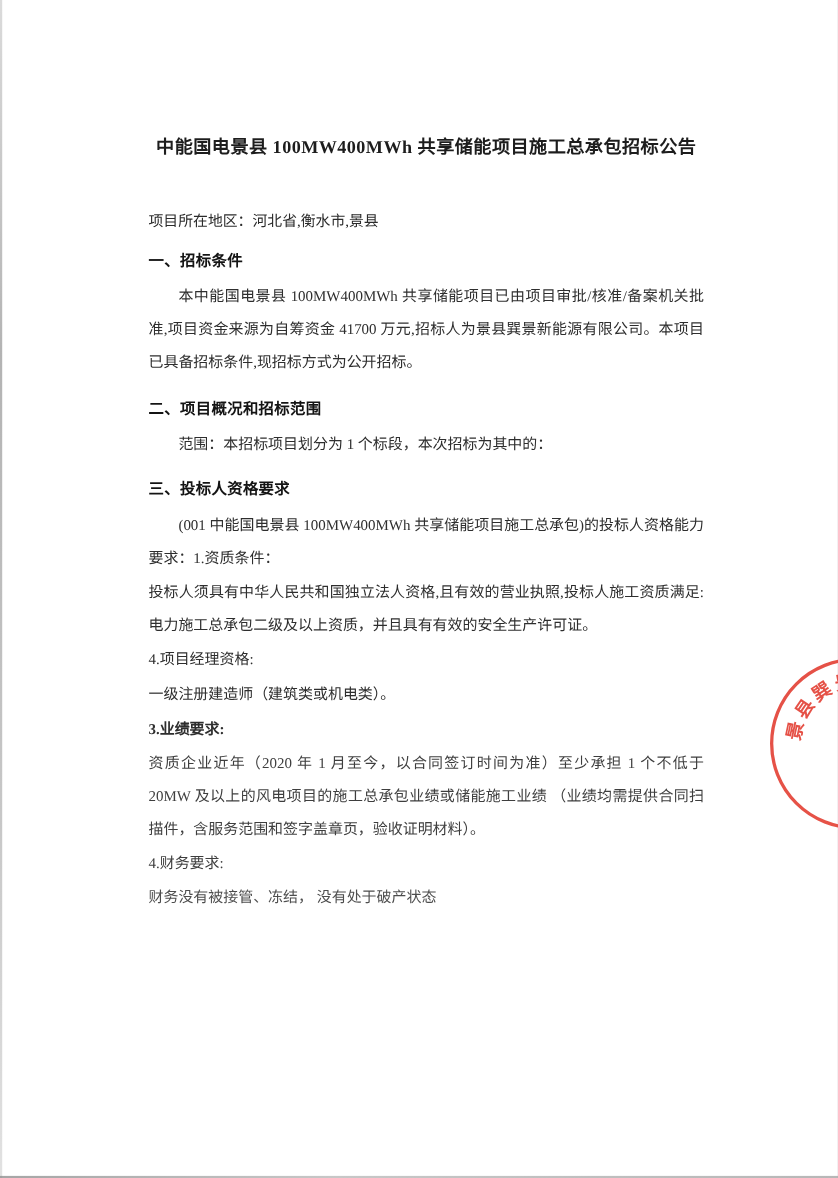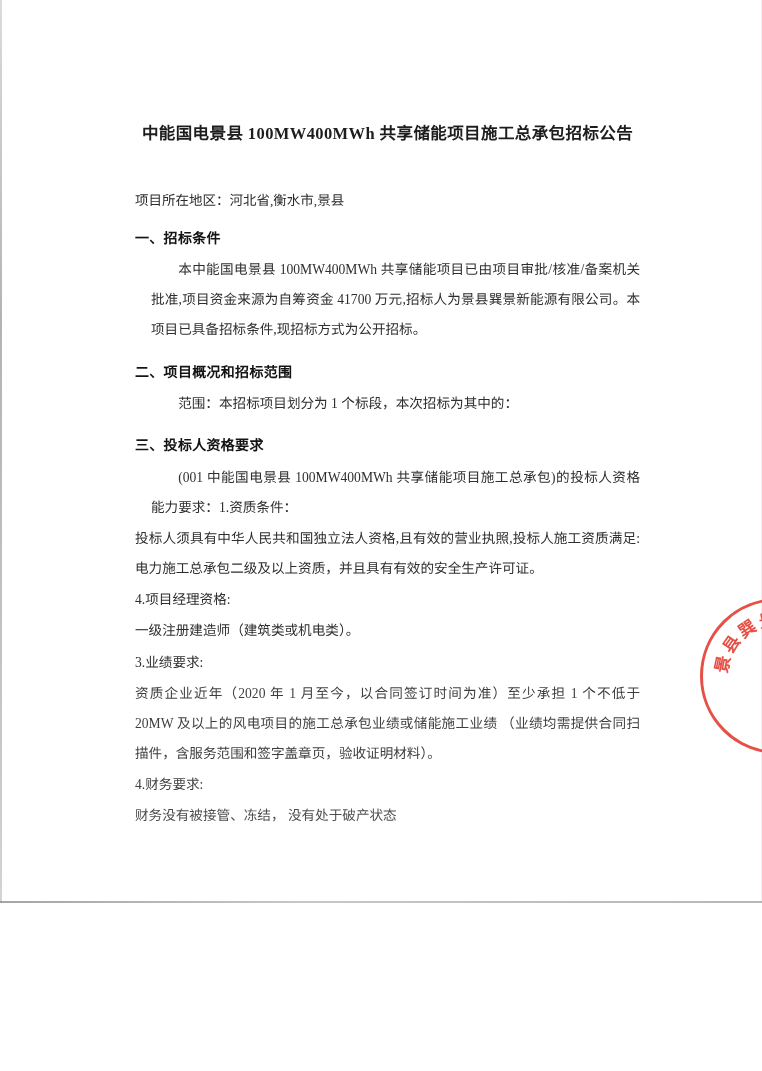--- a/index.html
+++ b/index.html
@@ -5,21 +5,21 @@
 <style>
   html, body {
     margin: 0;
     padding: 0;
     background: #ffffff;
   }
 
   .page {
     position: relative;
     width: 762px;
-    height: 903px;
+    height: 1071px;
     background: #ffffff;
     overflow: hidden;
     font-family: "Liberation Serif", "DejaVu Serif", serif;
     color: #2b2b2b;
     box-sizing: border-box;
   }
 
   
   .edge-left {
     position: absolute;
@@ -89,26 +89,26 @@
 
   p.para {
     font-size: 13.6px;
     line-height: 2.22;
     margin: 0;
     padding-top: 5px;
     text-align: justify;
     text-justify: inter-ideograph;
     color: #2e2e2e;
   }
-  p.para.indent { text-indent: 2em; margin-left: 16px; }
+  p.para.indent { text-indent: 2em; }
   p.para.tight  { padding-top: 1px; }
 
   
   .fade-1 { color: #3a3a3a; }
-  .fade-2 { color: #4d4d4d; }
+  .fade-2 { color: #4d4d4d; font-weight: bold; }
   .fade-3 { color: #6e6e6e; opacity: .92; }
   .fade-4 { color: #9a9a9a; opacity: .85; }
 
   
   .seal {
     position: absolute;
     left: 700px;
     top: 598px;
     width: 156px;
     height: 156px;

